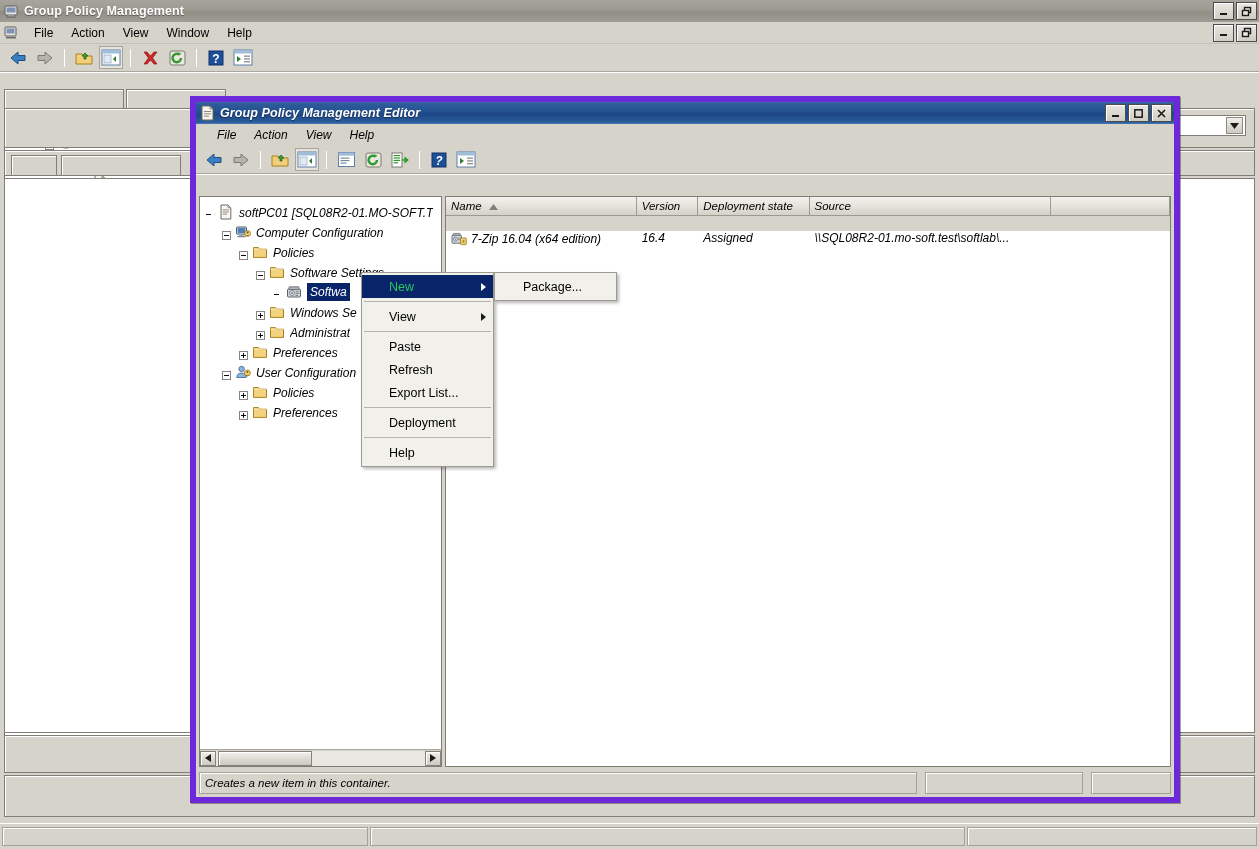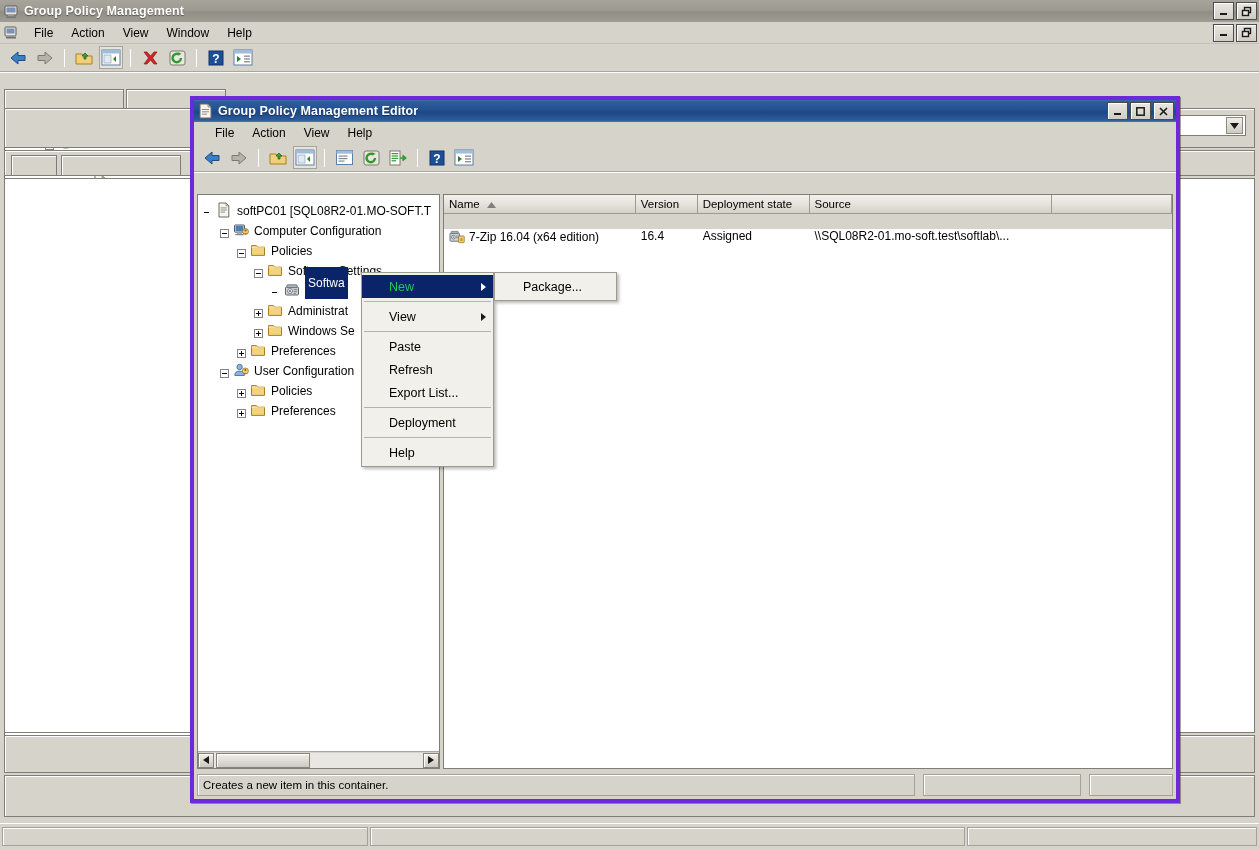--- a/index.html
+++ b/index.html
@@ -129,21 +129,21 @@
   .tnode .exp.plus::after {
     content: ""; position: absolute; left: 3px; top: 1px;
     width: 1px; height: 5px; background: #0b0b0b;
   }
   .tnode .exp.none { border: none; background: transparent; }
   .tnode .ticon { width: 17px; height: 16px; margin-right: 4px; flex: 0 0 auto;
                   display:flex; align-items:center; }
   .tnode .tlabel { overflow: hidden; }
   .tnode.sel .tlabel {
     background: #0a246a; color: #fff;
-    padding: 9px 3px; margin: -1px 0;
+    padding: 2px 3px; margin: -1px 0;
   }
 
   
   #main-right-pane { left: 387px; top: 0; right: 0; bottom: 45px;
                      background: #d6d3ca; border: none; }
   .rp-tabstrip {
     position: absolute; left: 0; top: 0; right: 0; height: 22px;
     background: #d6d3ca;
   }
   .rp-tab {
@@ -187,22 +187,23 @@
     background: #d6d3ca;
     display: flex; align-items: center;
     padding: 0 5px;
     font-size: 11.5px;
     overflow: hidden;
   }
 
   
   #editor-window {
     left: 190px; top: 96px; width: 990px; height: 707px;
-    border: 4px solid #6d28d9;
+    border: 6px solid #6d28d9;
     box-shadow: 1px 1px 0 rgba(0,0,0,.35);
+    font-style: italic;
   }
   #editor-titlebar { width: 100%; }
   #editor-menubar { }
   #editor-toolbar { border-bottom: 1px solid #a9a69d; box-shadow: 0 1px 0 #fff; }
 
   .ed-body {
     position: absolute; left: 3px; top: 94px; right: 3px; bottom: 30px;
   }
   #ed-tree-pane {
     position: absolute; left: 0; top: 0; width: 243px; bottom: 0;
@@ -848,31 +849,31 @@
             <span class="tlabel">Softwa</span>
           </div>
           <div class="tnode" style="padding-left: 56px;">
             <span class="exp plus"></span>
             <span class="ticon">
               <svg width="16" height="16" viewBox="0 0 16 16">
                 <path d="M1.5 3.6 h5 l1.3 1.6 H14.5 v8.2 H1.5 Z" fill="#f3d37d" stroke="#a5821f"></path>
                 <path d="M1.5 5.2 H14.5" stroke="#fbeec2" stroke-width=".8"></path>
               </svg>
             </span>
-            <span class="tlabel">Administrat</span>
+            <span class="tlabel">Windows Se</span>
           </div>
           <div class="tnode" style="padding-left: 56px;">
             <span class="exp plus"></span>
             <span class="ticon">
               <svg width="16" height="16" viewBox="0 0 16 16">
                 <path d="M1.5 3.6 h5 l1.3 1.6 H14.5 v8.2 H1.5 Z" fill="#f3d37d" stroke="#a5821f"></path>
                 <path d="M1.5 5.2 H14.5" stroke="#fbeec2" stroke-width=".8"></path>
               </svg>
             </span>
-            <span class="tlabel">Windows Se</span>
+            <span class="tlabel">Administrat</span>
           </div>
           <div class="tnode" style="padding-left: 39px;">
             <span class="exp plus"></span>
             <span class="ticon">
               <svg width="16" height="16" viewBox="0 0 16 16">
                 <path d="M1.5 3.6 h5 l1.3 1.6 H14.5 v8.2 H1.5 Z" fill="#f3d37d" stroke="#a5821f"></path>
                 <path d="M1.5 5.2 H14.5" stroke="#fbeec2" stroke-width=".8"></path>
               </svg>
             </span>
             <span class="tlabel">Preferences</span>

